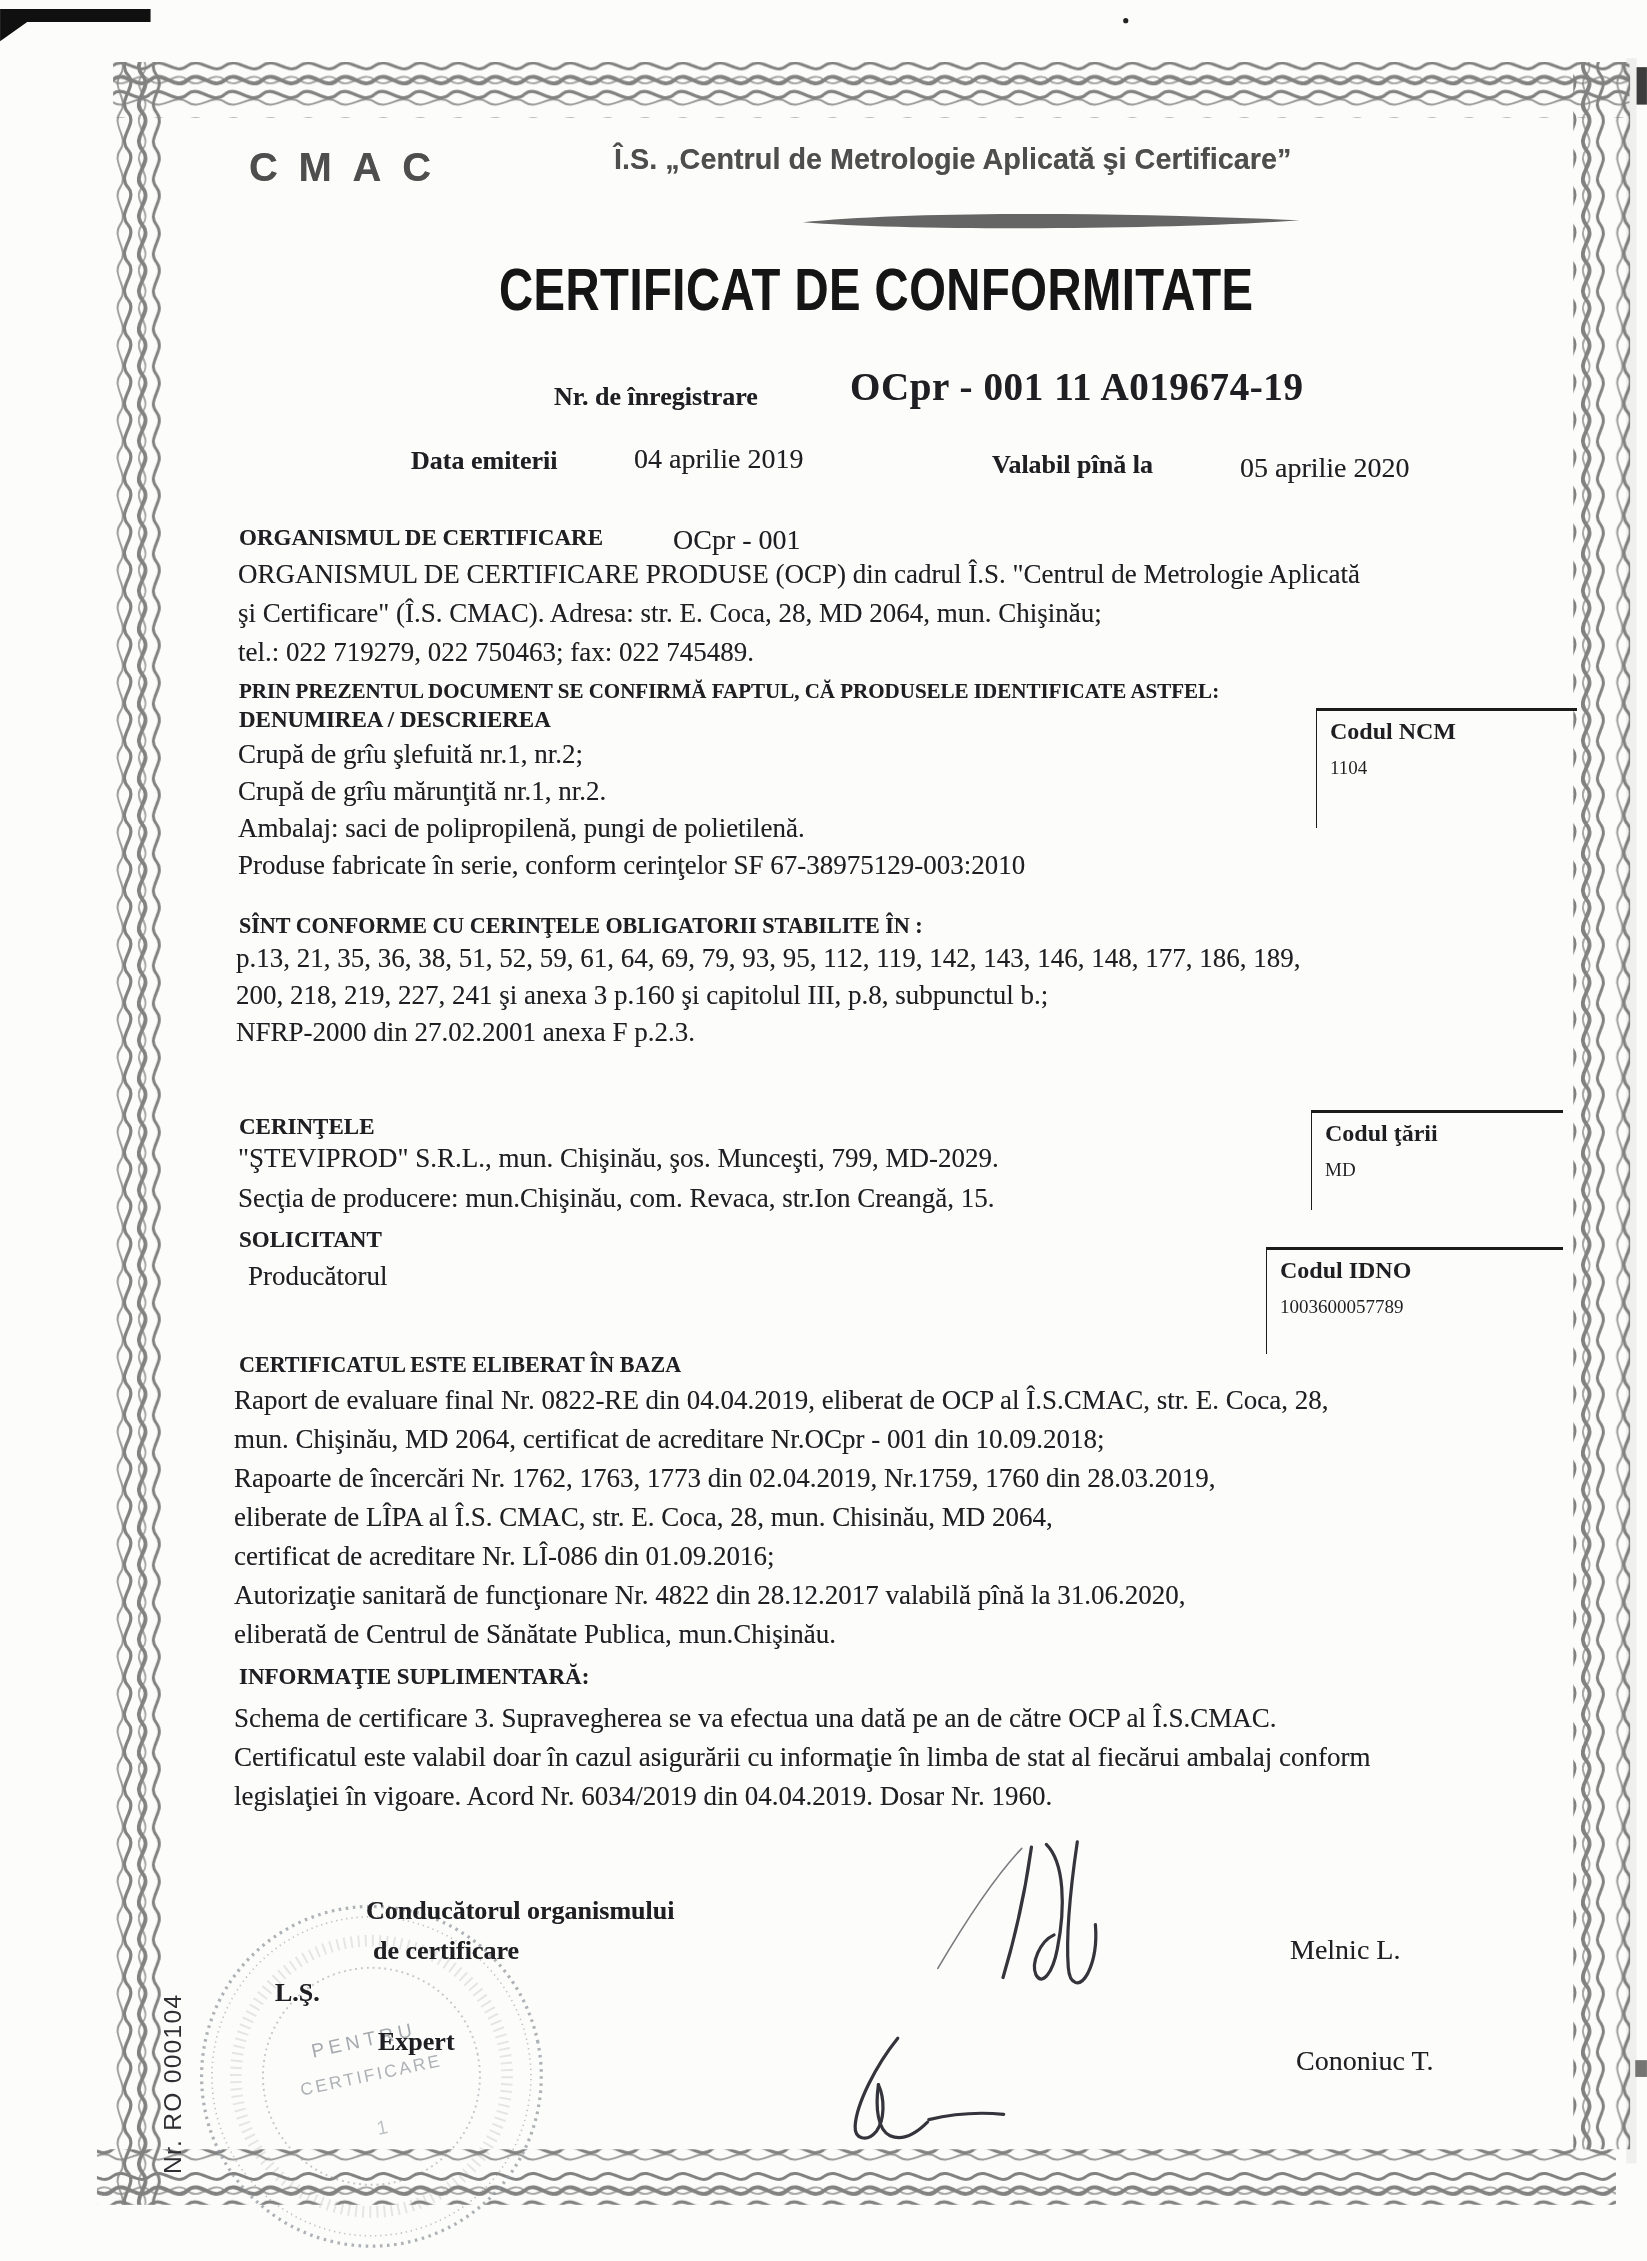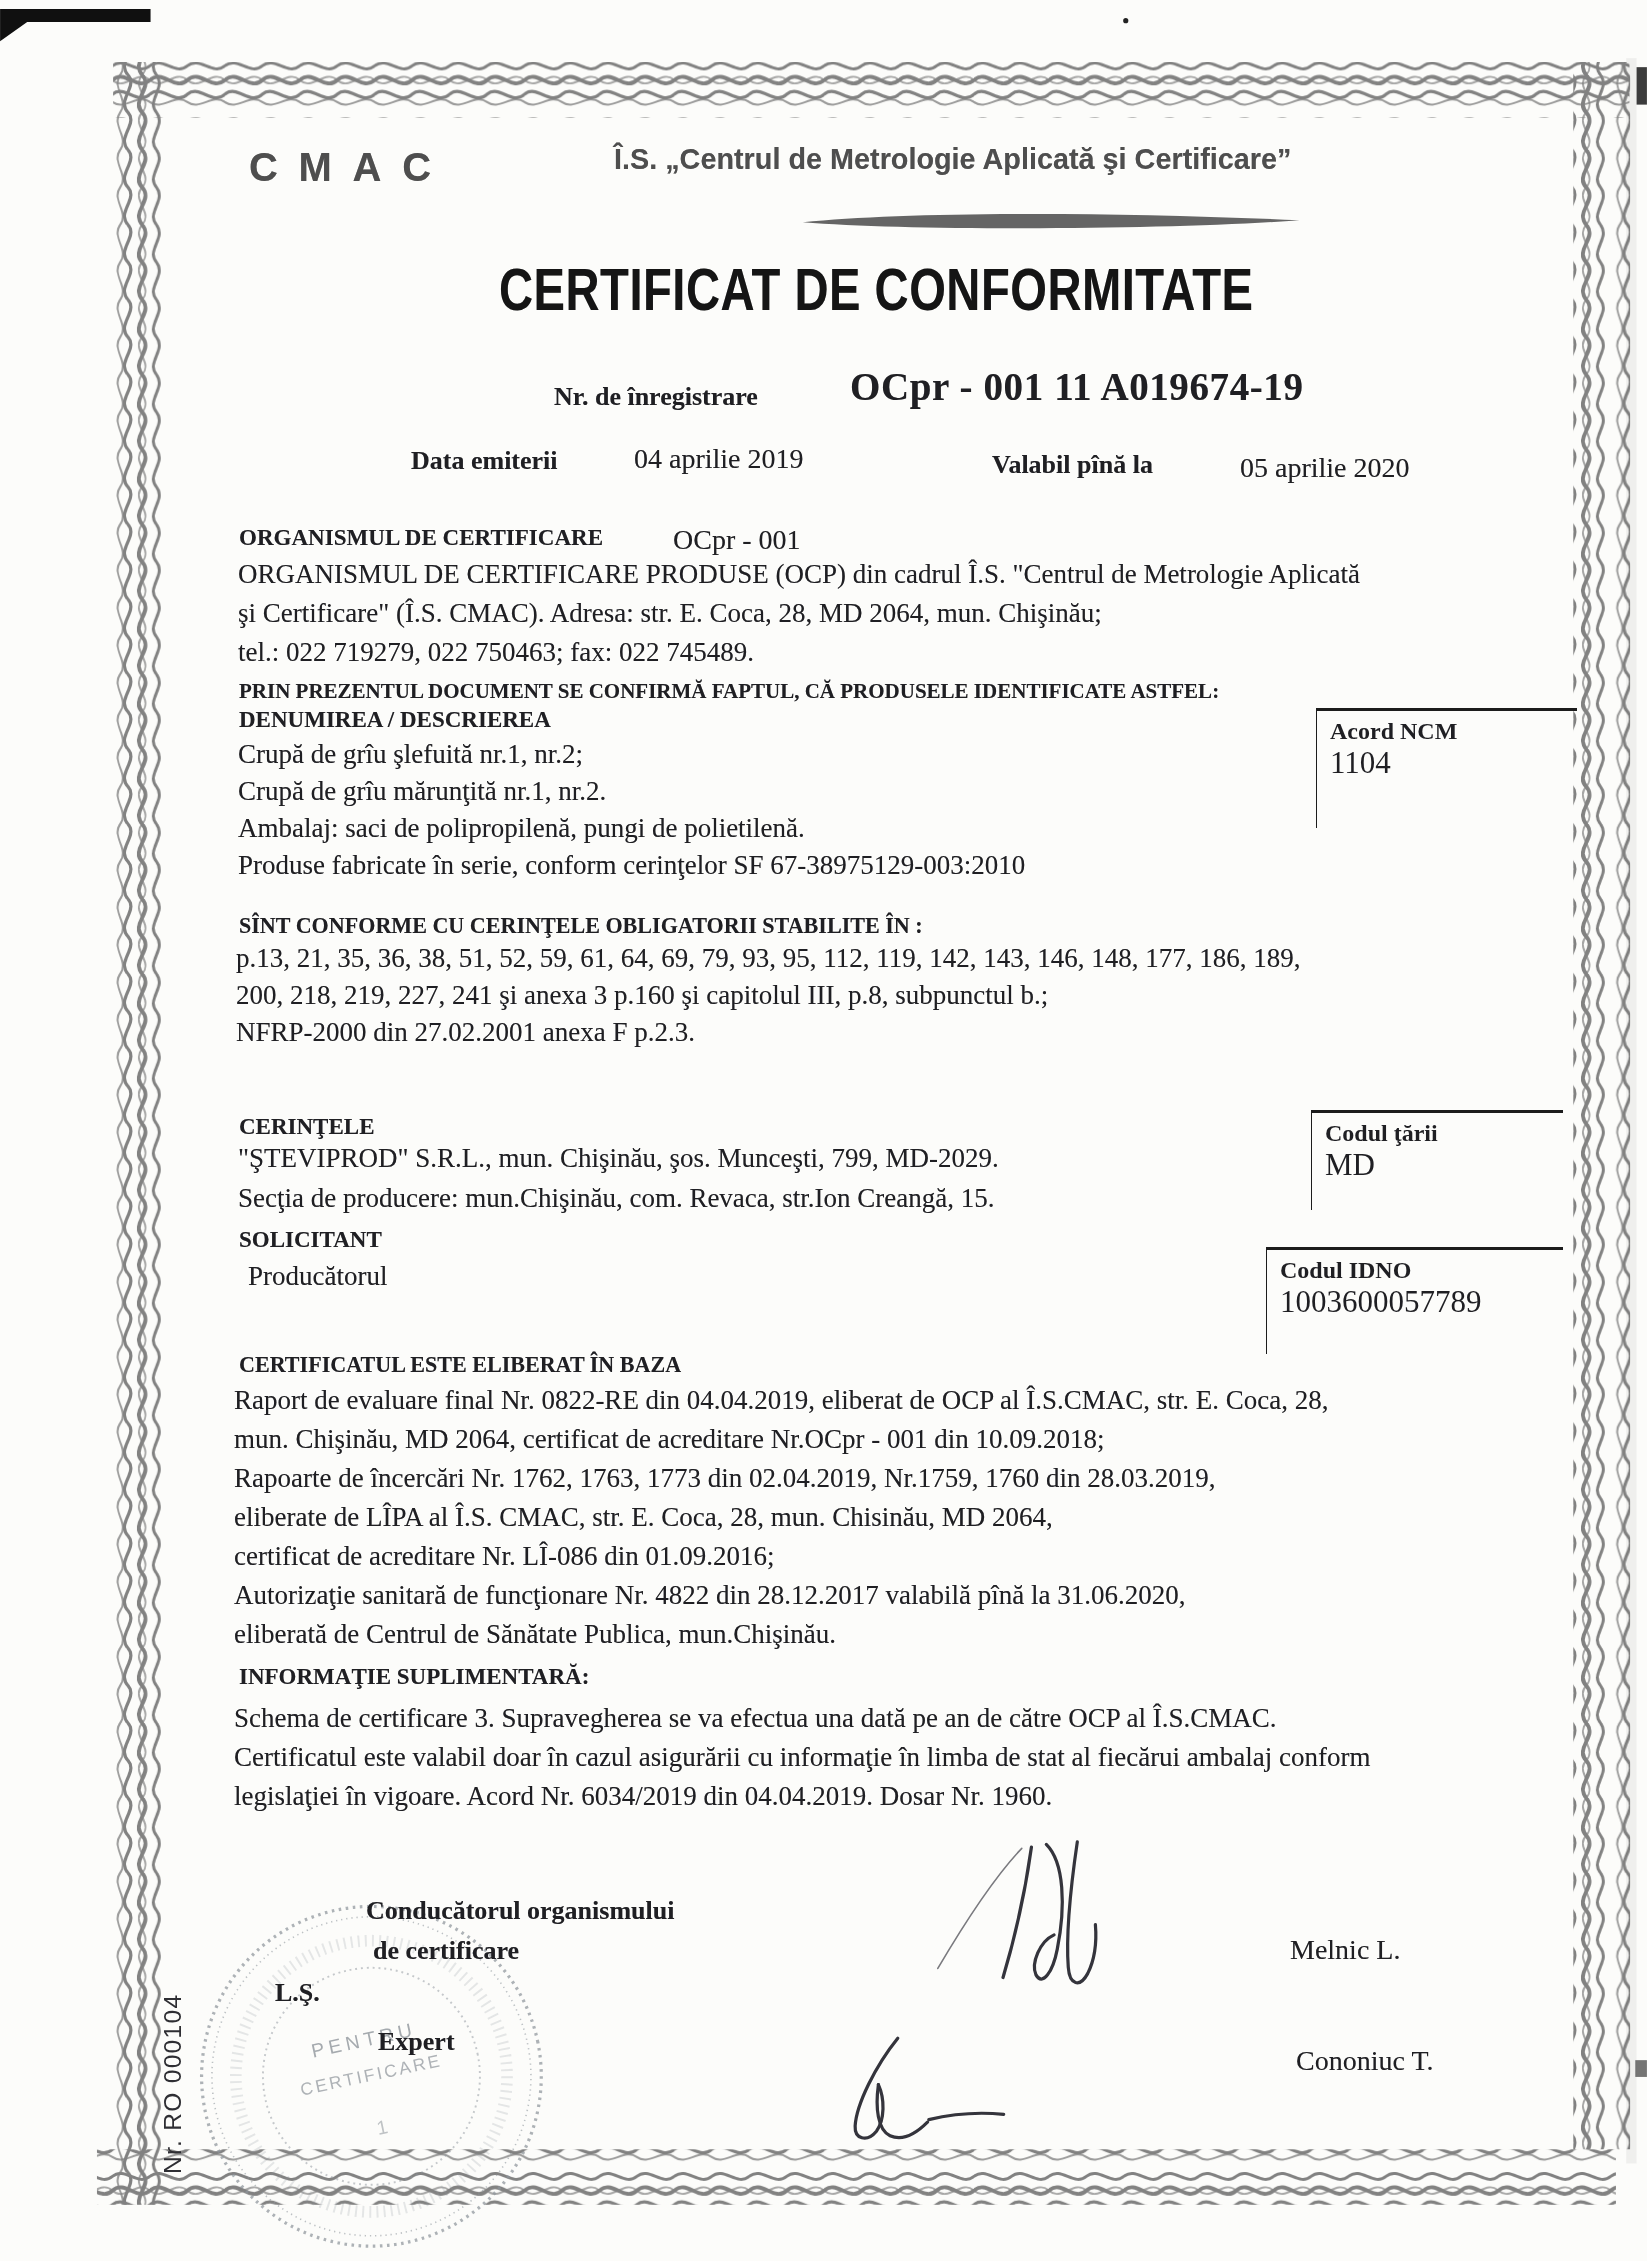--- a/index.html
+++ b/index.html
@@ -8,21 +8,21 @@
   .abs{position:absolute;white-space:nowrap}
   .page .abs{text-shadow:0 0 0.6px rgba(25,25,30,.38)}
   .sans{font-family:"Liberation Sans",sans-serif}
   .b{font-weight:700}
   .gray{color:#4e4e4e}
   .hc{transform:scaleX(.96);transform-origin:0 50%}
   .block div{white-space:nowrap}
   .codebox{position:absolute;border-top:3.2px solid #1c1c1c;border-left:1.9px solid #1c1c1c;
            padding:6.5px 0 0 13px;background:transparent}
   .codebox .lbl{font-weight:700;font-size:24px;white-space:nowrap}
-  .codebox .val{font-size:31px;margin-top:0;white-space:nowrap}
+  .codebox .val{font-size:19px;margin-top:12px;white-space:nowrap}
   .deco{position:absolute;left:0;top:0;z-index:1}
   .txt{z-index:2}
   .margin-number{position:absolute;left:159px;top:2174px;transform:rotate(-90deg);
     transform-origin:0 0;font-family:"Liberation Sans",sans-serif;font-size:24.5px;
     letter-spacing:1.3px;color:#2e2e33;white-space:nowrap;z-index:2}
 </style>
 </head>
 <body>
 
 <div class="page">
@@ -113,21 +113,21 @@
 
   <div class="abs txt b" style="left:239px;top:679px;font-size:21px">PRIN  PREZENTUL DOCUMENT SE CONFIRMĂ FAPTUL, CĂ PRODUSELE IDENTIFICATE ASTFEL:</div>
   <div class="abs txt b" style="left:239px;top:707px;font-size:23px">DENUMIREA / DESCRIEREA</div>
   <div class="abs txt block" style="left:238px;top:736px;font-size:27px;line-height:37px">
     <div>Crupă de grîu  şlefuită nr.1, nr.2;</div>
     <div>Crupă de grîu  mărunţită nr.1, nr.2.</div>
     <div>Ambalaj: saci de polipropilenă, pungi de polietilenă.</div>
     <div>Produse fabricate în serie, conform cerinţelor SF 67-38975129-003:2010</div>
   </div>
   <div class="codebox txt" style="left:1316px;top:708px;width:247px;height:110px">
-    <div class="lbl">Acord NCM</div>
+    <div class="lbl">Codul NCM</div>
     <div class="val">1104</div>
   </div>
 
   <div class="abs txt b hc" style="left:239px;top:913px;font-size:23px">SÎNT CONFORME CU CERINŢELE OBLIGATORII STABILITE ÎN :</div>
   <div class="abs txt block" style="left:236px;top:940px;font-size:27px;line-height:37px">
     <div>p.13, 21, 35, 36, 38, 51, 52, 59, 61, 64, 69, 79, 93, 95, 112, 119, 142, 143, 146, 148, 177, 186, 189,</div>
     <div>200, 218, 219, 227, 241 şi anexa  3 p.160 şi capitolul III, p.8, subpunctul b.;</div>
     <div>NFRP-2000 din 27.02.2001 anexa F p.2.3.</div>
   </div>
 

